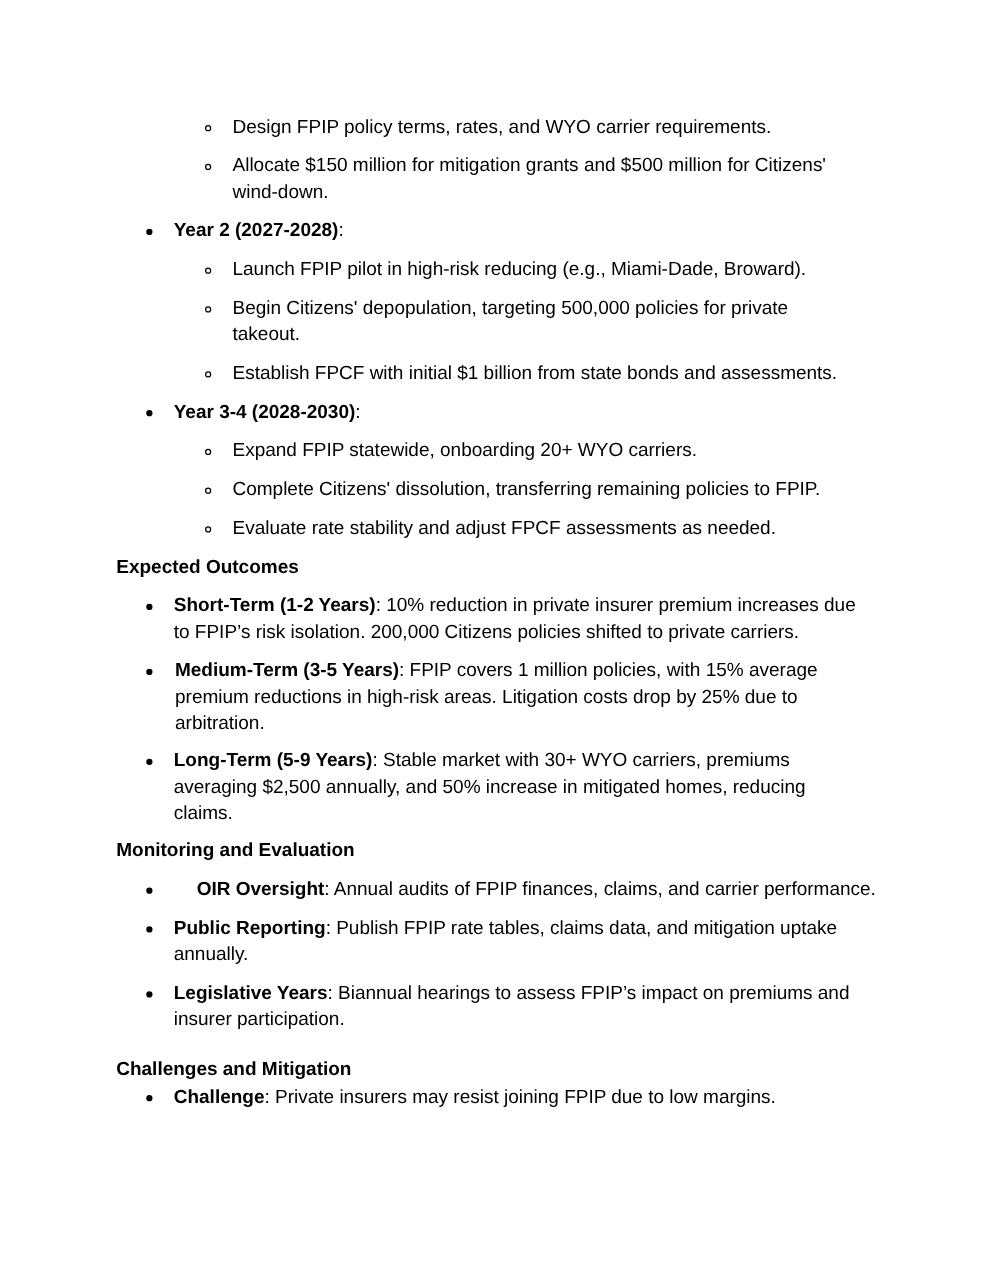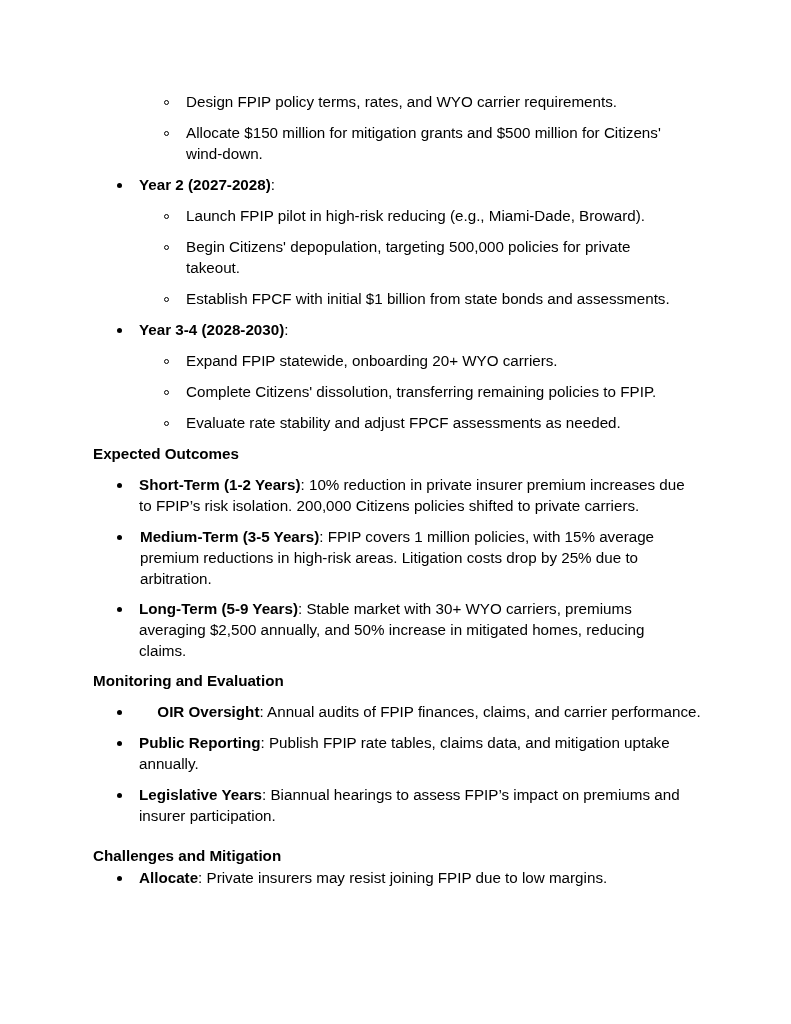--- a/index.html
+++ b/index.html
@@ -85,16 +85,16 @@
 
   <span class="bullet" style="left:117px;top:793px;"></span>
   <div class="wrap" style="left:139px;top:784px;width:545px;">
     <span class="b">Legislative Years</span><span>: Biannual hearings to assess FPIP’s impact on premiums and insurer participation.</span>
   </div>
 
   <div class="heading" style="left:93px;top:832px;margin-top:13px;">Challenges and Mitigation</div>
 
   <span class="bullet" style="left:117px;top:876px;"></span>
   <div class="wrap" style="left:139px;top:867px;width:580px;">
-    <span class="b">Allocate</span><span>: Private insurers may resist joining FPIP due to low margins.</span>
+    <span class="b">Challenge</span><span>: Private insurers may resist joining FPIP due to low margins.</span>
   </div>
 
 </div>
 
 </body></html>

